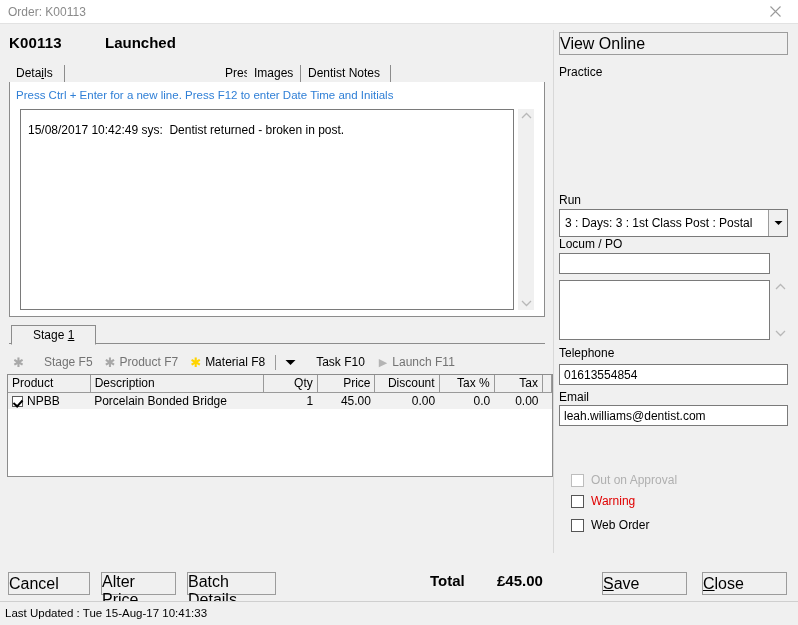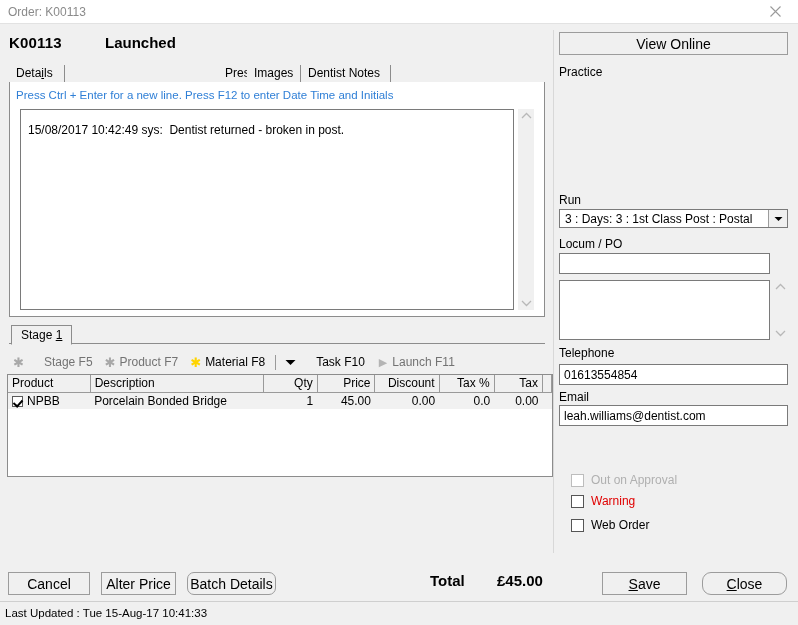--- a/index.html
+++ b/index.html
@@ -110,21 +110,21 @@
 
   
   .stage-strip {
     position: absolute; left: 9px; top: 325px;
     width: 536px; height: 19px;
     border-bottom: 1px solid #8c8c8c;
   }
   .stage-tab {
     position: absolute; left: 2px; top: 0;
     height: 20px; line-height: 19px;
-    padding: 0 9px;
+    padding: 0 21px;
     font-size: 12px;
     background: #f0f0f0;
     border: 1px solid #8c8c8c;
     border-bottom: 1px solid #f0f0f0;
     z-index: 3;
     cursor: default;
   }
   .stage-tab u { text-decoration: underline; }
 
   
@@ -198,25 +198,25 @@
 
   
   .divider {
     position: absolute; left: 553px; top: 30px;
     width: 1px; height: 523px;
     background: #d8d8d8;
   }
   .btn {
     background: #f0f0f0;
     border: 1px solid #9c9c9c;
-    font-size: 14px;
+    font-size: 16px;
     font-family: "Liberation Sans", sans-serif;
     color: #000;
     cursor: default;
-    text-align: center;
+    text-align: left;
     line-height: normal;
     padding: 0;
   }
   .btn u { text-decoration: underline; }
   #view-online {
     position: absolute; left: 559px; top: 32px;
     width: 229px; height: 23px;
   }
   .fieldlabel { position: absolute; font-size: 12px; }
   .textfield {
@@ -394,21 +394,21 @@
     </table>
   </div>
 
   <div class="divider"></div>
 
   <button class="btn" id="view-online">View Online</button>
 
   <div class="fieldlabel" style="left:559px;top:65px;">Practice</div>
 
   <div class="fieldlabel" style="left:559px;top:193px;">Run</div>
-  <div class="combo" style="left:559px;top:209px;width:229px;height:19px;">
+  <div class="combo" style="left:559px;top:209px;width:229px;height:28px;">
     <span class="val">3 : Days: 3 : 1st Class Post : Postal</span>
     <span class="arrow">
       <svg width="9" height="6" viewBox="0 0 9 6">
           <path d="M0.5 1 L4.5 5 L8.5 1 Z" fill="#000"></path>
         </svg>
     </span>
   </div>
 
   <div class="fieldlabel" style="left:559px;top:237px;">Locum / PO</div>
   <input class="textfield" style="left: 559px; top: 253px; width: 211px; height: 21px;" value="">
@@ -443,26 +443,26 @@
     <span class="cbbox"></span>
     <span class="cbtext warn">Warning</span>
   </div>
   <div class="cbrow" style="left:571px;top:518px;">
     <span class="cbbox"></span>
     <span class="cbtext">Web Order</span>
   </div>
 
   <button class="btn" style="position:absolute;left:8px;top:572px;width:82px;height:23px;">Cancel</button>
   <button class="btn" style="position:absolute;left:101px;top:572px;width:75px;height:23px;">Alter Price</button>
-  <button class="btn" style="position:absolute;left:187px;top:572px;width:89px;height:23px;border-radius:7px;">Batch Details</button>
+  <button class="btn" style="position:absolute;left:187px;top:572px;width:89px;height:23px;">Batch Details</button>
 
   <div class="total-lbl">Total</div>
   <div class="total-val">£45.00</div>
 
   <button class="btn" style="position:absolute;left:602px;top:572px;width:85px;height:23px;"><u>S</u>ave</button>
-  <button class="btn" style="position:absolute;left:702px;top:572px;width:85px;height:23px;border-radius:9px;"><u>C</u>lose</button>
+  <button class="btn" style="position:absolute;left:702px;top:572px;width:85px;height:23px;"><u>C</u>lose</button>
 
   <div class="footsep"></div>
   <div class="statusbar">
     <span class="txt">Last Updated : Tue 15-Aug-17 10:41:33</span>
   </div>
 
 </div>
 
 </body></html>

